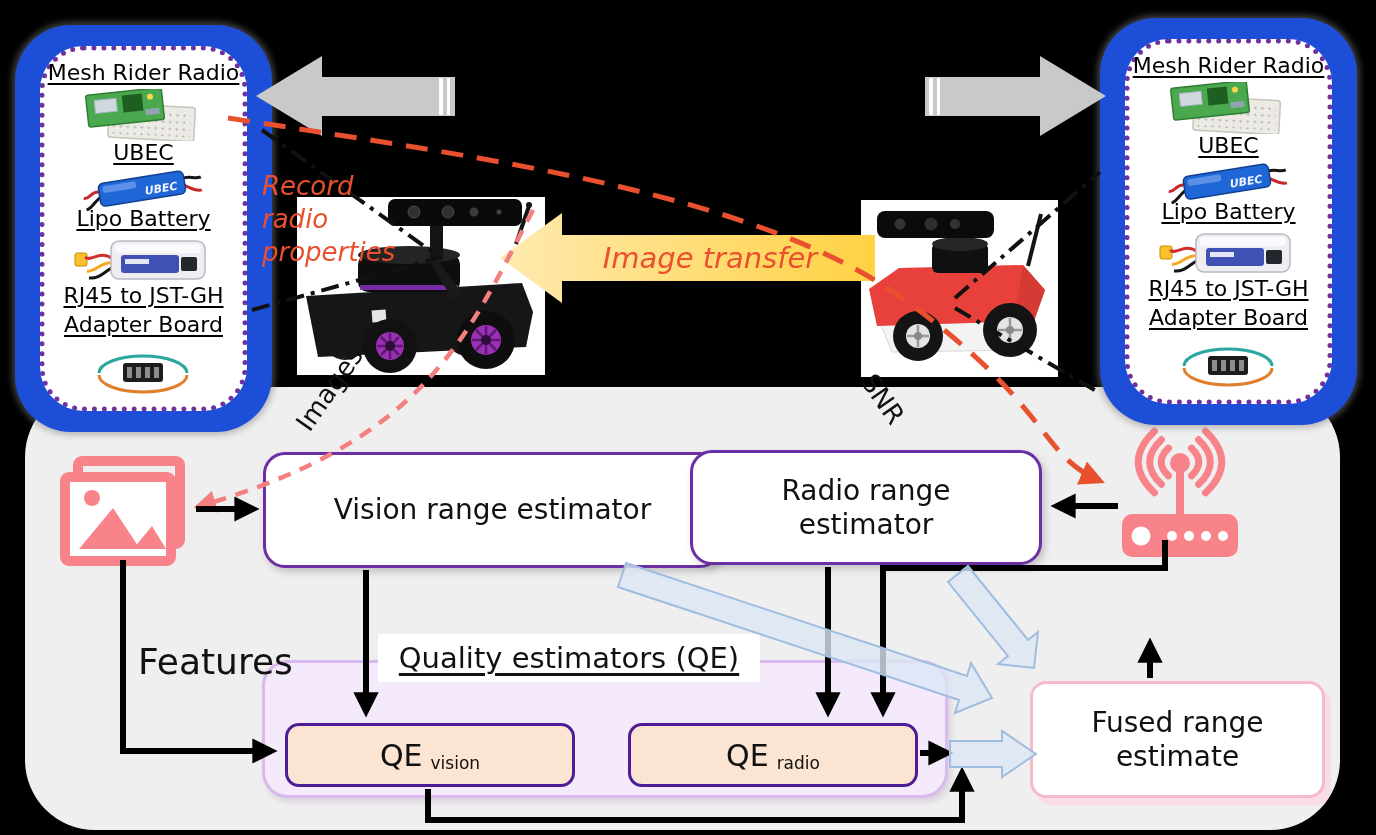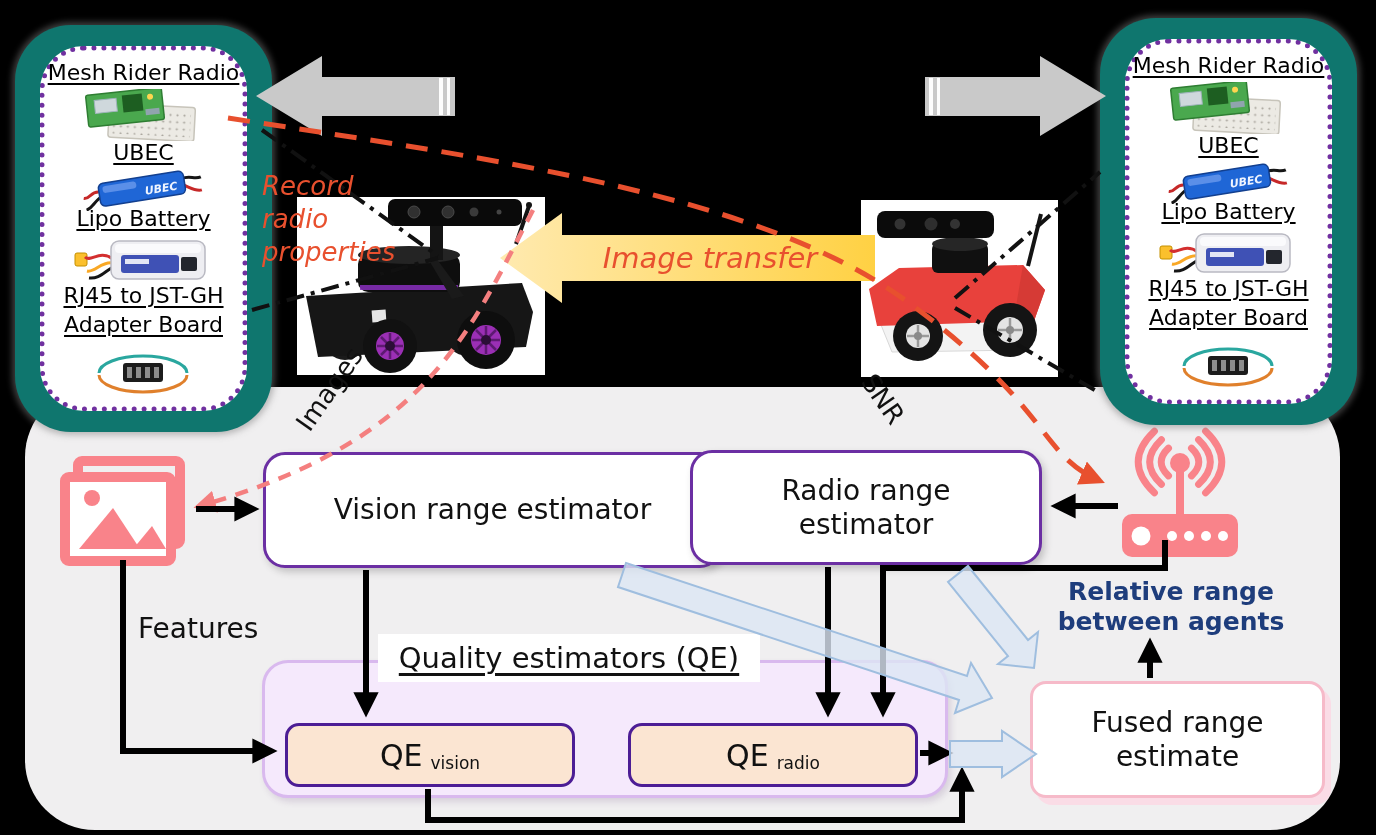--- a/index.html
+++ b/index.html
@@ -2,21 +2,21 @@
 <html><head>
 <meta charset="utf-8">
 <style>
   html,body{margin:0;padding:0;background:#000;}
   #stage{position:relative;width:1376px;height:835px;background:#000;overflow:hidden;
          font-family:"DejaVu Sans","Liberation Sans",sans-serif;color:#111;}
   #stage svg{position:absolute;left:0;top:0;}
   #overlay{z-index:3;pointer-events:none;}
   .lbl{position:absolute;z-index:4;}
   
-  .hw-panel{position:absolute;width:257px;height:407px;background:#0f766e;border-radius:56px;
+  .hw-panel{position:absolute;width:257px;height:407px;background:#1d4ed8;border-radius:56px;
             z-index:2;box-shadow:0 0 6px 3px rgba(125,125,125,.5);}
   .hw-inner{position:absolute;left:25px;top:21px;width:207px;height:365px;background:#fff;
             border:5px dotted #7030a0;border-radius:44px;box-sizing:border-box;}
   .hw-label{position:absolute;width:100%;text-align:center;font-size:22px;line-height:28px;color:#000;}
   .hw-label span{text-decoration:underline;text-decoration-thickness:2px;text-underline-offset:3px;}
   .hw-img{position:absolute;}
   
   .box{position:absolute;background:#fff;border:3.5px solid #6b2fa3;border-radius:22px;
        display:flex;flex-direction:column;align-items:center;justify-content:center;text-align:center;
        font-size:28px;line-height:34px;box-sizing:border-box;z-index:2;
@@ -306,20 +306,16 @@
   <div class="lbl orangeit" style="left:262px;top:170px;font-size:26px;line-height:33px;">
     <div>Record</div>
     <div>radio</div>
     <div>properties</div>
   </div>
 
   <div class="lbl rot" style="left:282px;top:374px;font-size:26px;transform:rotate(-55deg);">Images</div>
 
   <div class="lbl rot" style="left:856px;top:384px;font-size:26px;transform:rotate(55deg);">SNR</div>
 
-  <div class="lbl" style="left:138px;top:612px;font-size:28px;">Features</div>
-
-  <div class="lbl" style="left:1040px;top:577px;width:262px;text-align:center;font-size:25px;line-height:30px;font-weight:bold;color:#1e3d7c;">
-    <div>Relative range</div>
-    <div>between agents</div>
-  </div>
+  <div class="lbl" style="left:138px;top:641px;font-size:36px;">Features</div>
+
 
 </div>
 
 </body></html>

